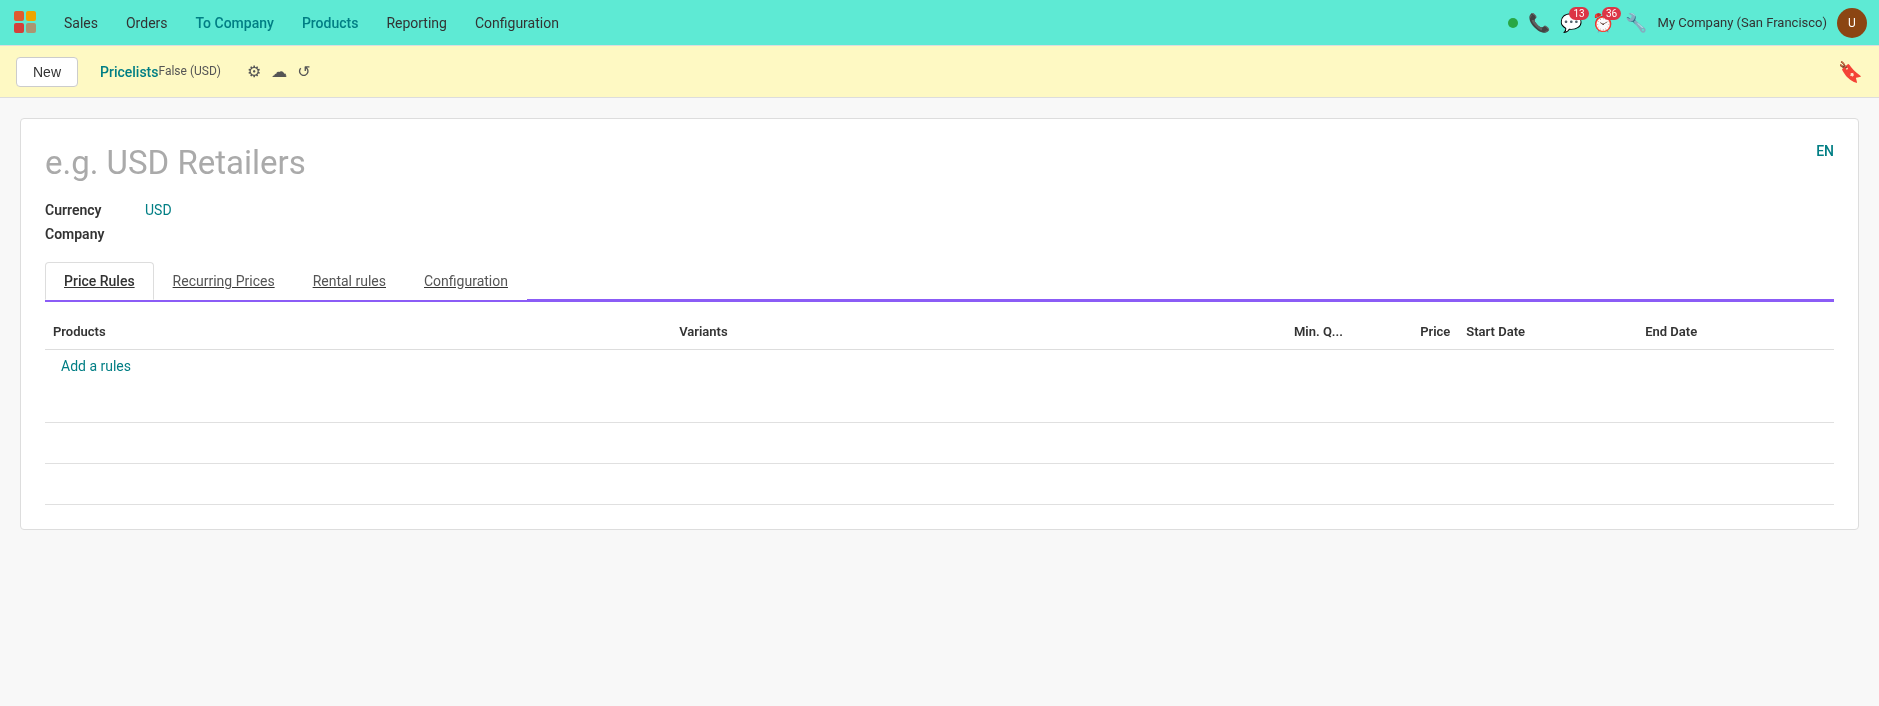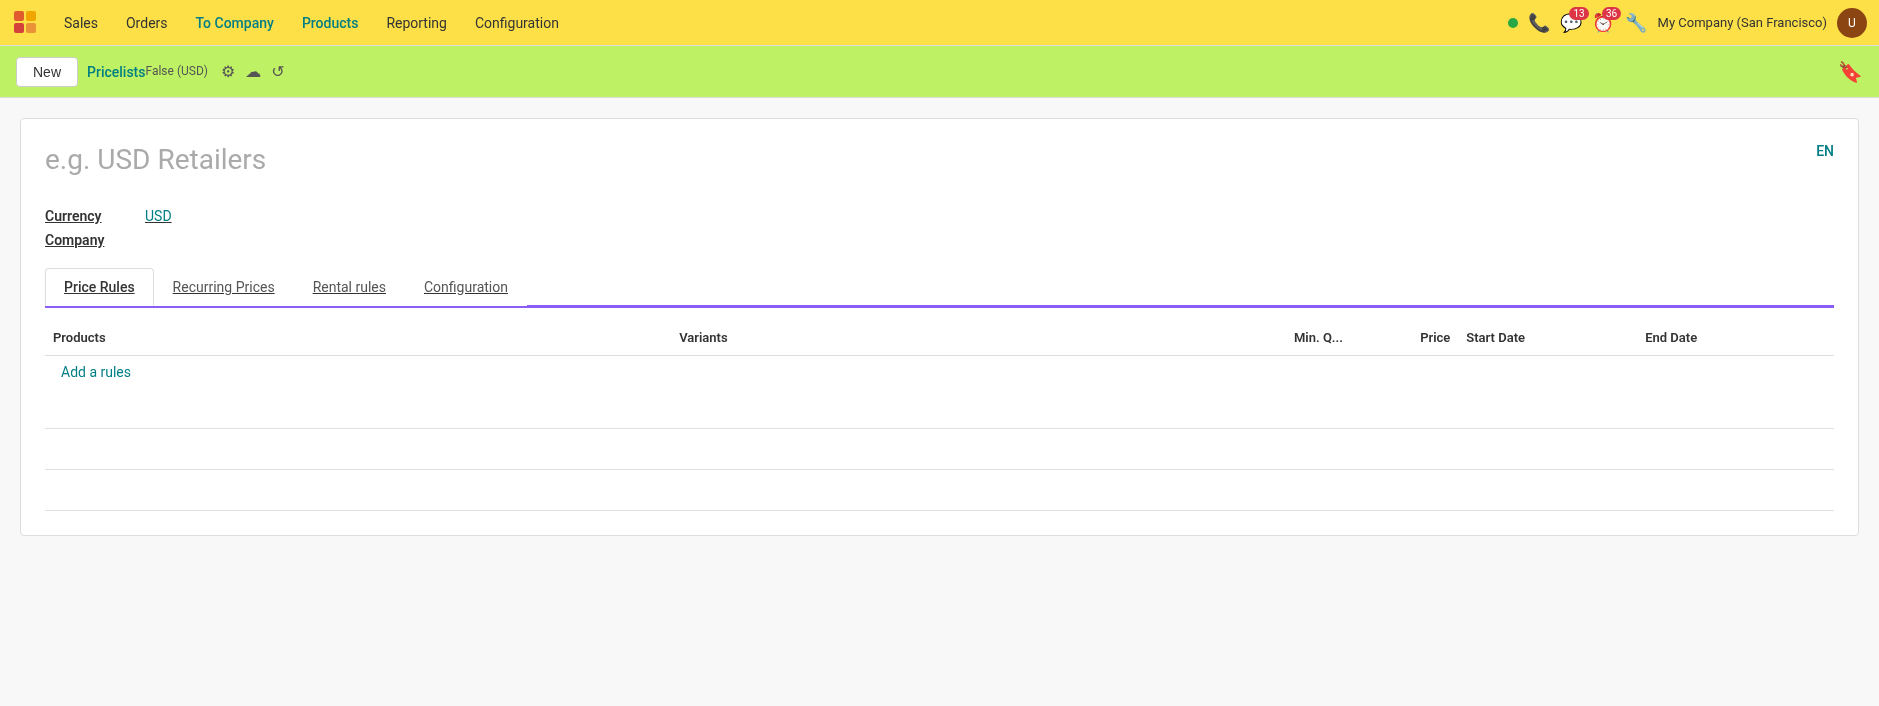--- a/index.html
+++ b/index.html
@@ -1,20 +1,20 @@
 <!DOCTYPE html>
 <html><head>
   <meta charset="utf-8">
   <style>
     * { box-sizing: border-box; margin: 0; padding: 0; }
     body { font-family: -apple-system, BlinkMacSystemFont, 'Segoe UI', Roboto, sans-serif; font-size: 14px; background: #f8f8f8; color: #333; }
 
     
     .topnav {
-      display: flex; align-items: center; background: #fde047; border-bottom: 1px solid #ddd;
+      display: flex; align-items: center; background: #5eead4; border-bottom: 1px solid #ddd;
       height: 46px; padding: 0 12px; gap: 4px;
     }
     .topnav-logo {
       width: 28px; height: 28px; margin-right: 8px; display: flex; align-items: center;
     }
     .logo-svg { width: 28px; height: 28px; }
     .topnav-item {
       padding: 6px 12px; border-radius: 4px; cursor: pointer; font-size: 14px; color: #333;
       white-space: nowrap;
     }
@@ -26,47 +26,47 @@
     .nav-badge {
       position: absolute; top: -5px; right: -6px; background: #dc3545; color: #fff;
       font-size: 10px; border-radius: 10px; padding: 1px 4px; min-width: 16px; text-align: center;
     }
     .nav-icon-wrap { position: relative; display: inline-flex; align-items: center; }
     .company-name { font-size: 13px; color: #333; cursor: pointer; }
     .avatar { width: 30px; height: 30px; border-radius: 50%; background: #8B4513; display: flex; align-items: center; justify-content: center; color: #fff; font-size: 12px; }
 
     
     .subtoolbar {
-      display: flex; align-items: center; background: #bef264; border-bottom: 1px solid #ddd;
-      padding: 6px 16px; gap: 9px; min-height: 52px;
+      display: flex; align-items: center; background: #fef9c3; border-bottom: 1px solid #ddd;
+      padding: 6px 16px; gap: 22px; min-height: 52px;
     }
     .btn-new {
       border: 1px solid #ccc; background: #fff; padding: 6px 16px; border-radius: 4px;
       font-size: 14px; cursor: pointer; font-weight: 500; color: #333;
     }
     .breadcrumb-section { display: flex; }
     .breadcrumb-title { color: #017e84; font-size: 14px; font-weight: 500; cursor: pointer; }
     .breadcrumb-sub { font-size: 12px; color: #555; text-align: center; }
     .toolbar-icons { display: flex; gap: 10px; align-items: center; margin-left: 4px; }
     .toolbar-icon { font-size: 16px; color: #555; cursor: pointer; }
     .bookmark-area { margin-left: auto; }
     .bookmark-icon { font-size: 20px; color: #555; cursor: pointer; }
 
     
     .main-content {
       margin: 20px; background: #fff; border: 1px solid #ddd; border-radius: 4px; padding: 24px;
     }
     .form-title {
-      font-size: 28px; color: #aaa; margin-bottom: 32px;
+      font-size: 33px; color: #aaa; margin-bottom: 20px;
     }
     .lang-badge {
       float: right; color: #017e84; font-size: 14px; font-weight: 500; cursor: pointer;
     }
     .form-fields { margin-bottom: 20px; }
-    .form-row { display: flex; align-items: center; margin-bottom: 8px; text-decoration: underline; }
+    .form-row { display: flex; align-items: center; margin-bottom: 8px; }
     .form-label { font-weight: 600; width: 100px; font-size: 14px; }
     .form-value { font-size: 14px; color: #017e84; }
 
     
     .tabs { display: flex; border-bottom: 3px solid #8b5cf6; margin-bottom: 12px; text-decoration: underline; }
     .tab {
       padding: 10px 18px; cursor: pointer; font-size: 14px; color: #555; border: 1px solid transparent;
       border-bottom: none; margin-bottom: -1px; background: #fff;
     }
     .tab.active {

